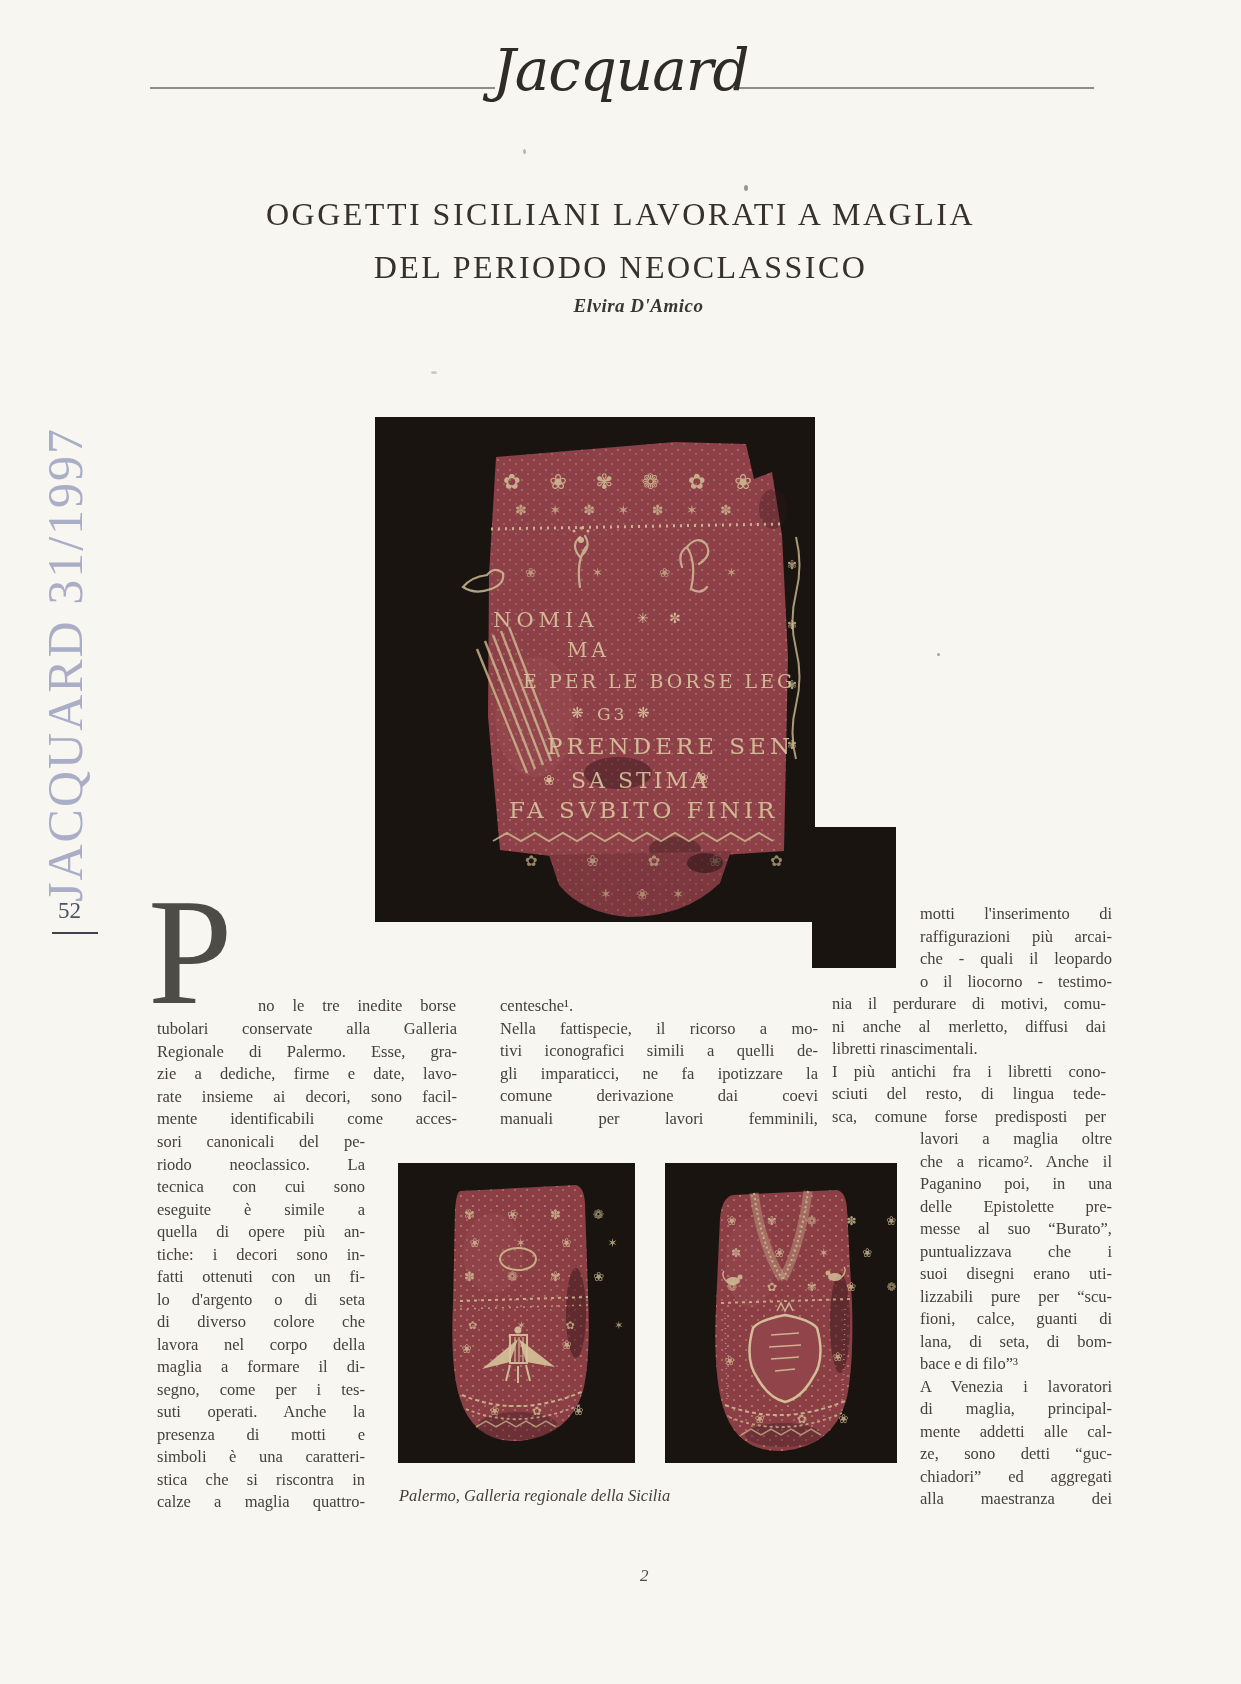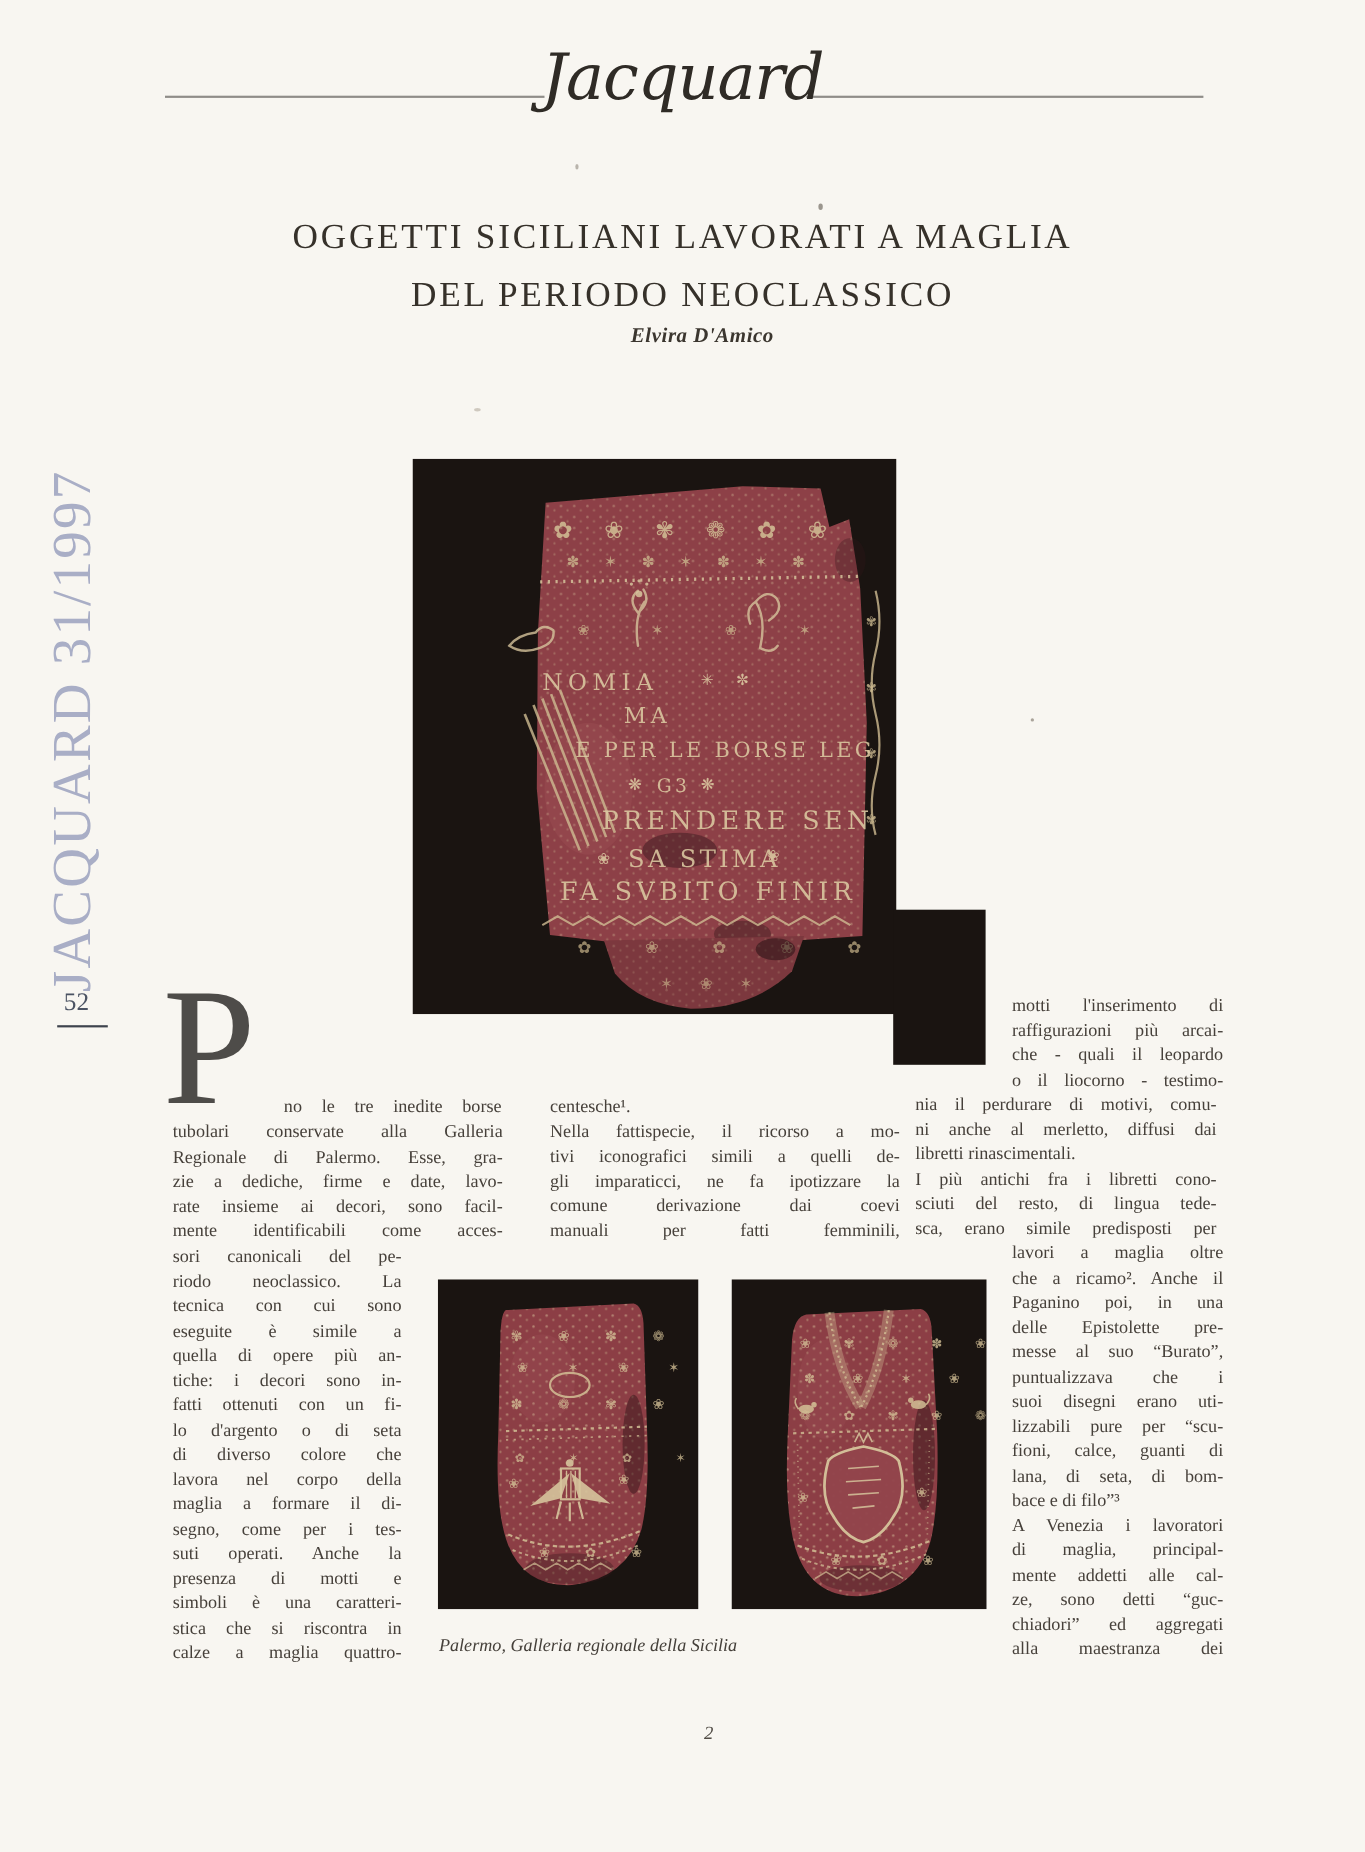--- a/index.html
+++ b/index.html
@@ -143,35 +143,35 @@
       <div class="tl just">simboli è una caratteri-</div>
       <div class="tl just">stica che si riscontra in</div>
       <div class="tl just">calze a maglia quattro-</div>
     </div>
   <div class="lines" style="left:500px;top:995px;width:318px;">
       <div class="tl">centesche¹.</div>
       <div class="tl just">Nella fattispecie, il ricorso a mo-</div>
       <div class="tl just">tivi iconografici simili a quelli de-</div>
       <div class="tl just">gli imparaticci, ne fa ipotizzare la</div>
       <div class="tl just">comune derivazione dai coevi</div>
-      <div class="tl just">manuali per fatti femminili,</div>
+      <div class="tl just">manuali per lavori femminili,</div>
     </div>
   <div class="lines" style="left:920px;top:903px;width:192px;">
       <div class="tl just">motti l'inserimento di</div>
       <div class="tl just">raffigurazioni più arcai-</div>
       <div class="tl just">che - quali il leopardo</div>
       <div class="tl just">o il liocorno - testimo-</div>
     </div>
   <div class="lines" style="left:832px;top:993px;width:274px;">
       <div class="tl just">nia il perdurare di motivi, comu-</div>
       <div class="tl just">ni anche al merletto, diffusi dai</div>
       <div class="tl">libretti rinascimentali.</div>
       <div class="tl just">I più antichi fra i libretti cono-</div>
       <div class="tl just">sciuti del resto, di lingua tede-</div>
-      <div class="tl just">sca, erano simile predisposti per</div>
+      <div class="tl just">sca, comune forse predisposti per</div>
     </div>
   <div class="lines" style="left:920px;top:1128px;width:192px;">
       <div class="tl just">lavori a maglia oltre</div>
       <div class="tl just">che a ricamo². Anche il</div>
       <div class="tl just">Paganino poi, in una</div>
       <div class="tl just">delle Epistolette pre-</div>
       <div class="tl just">messe al suo “Burato”,</div>
       <div class="tl just">puntualizzava che i</div>
       <div class="tl just">suoi disegni erano uti-</div>
       <div class="tl just">lizzabili pure per “scu-</div>

